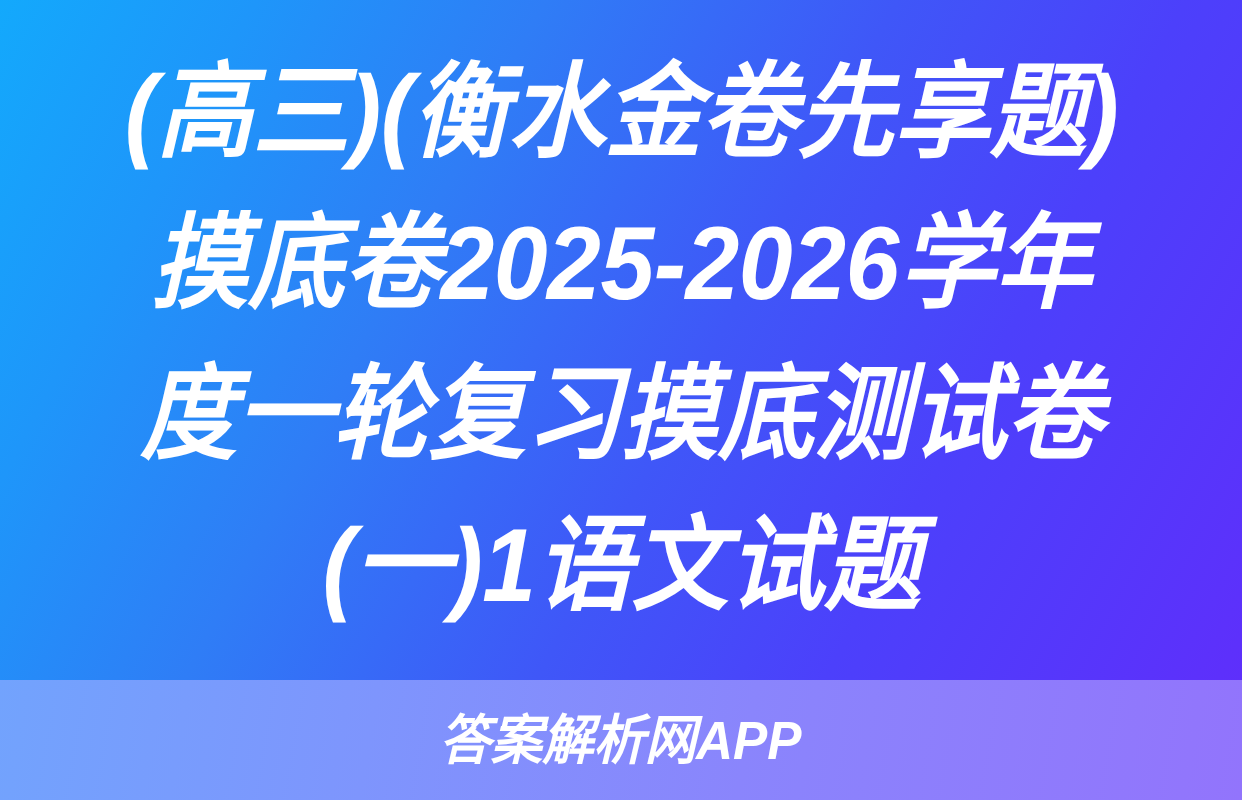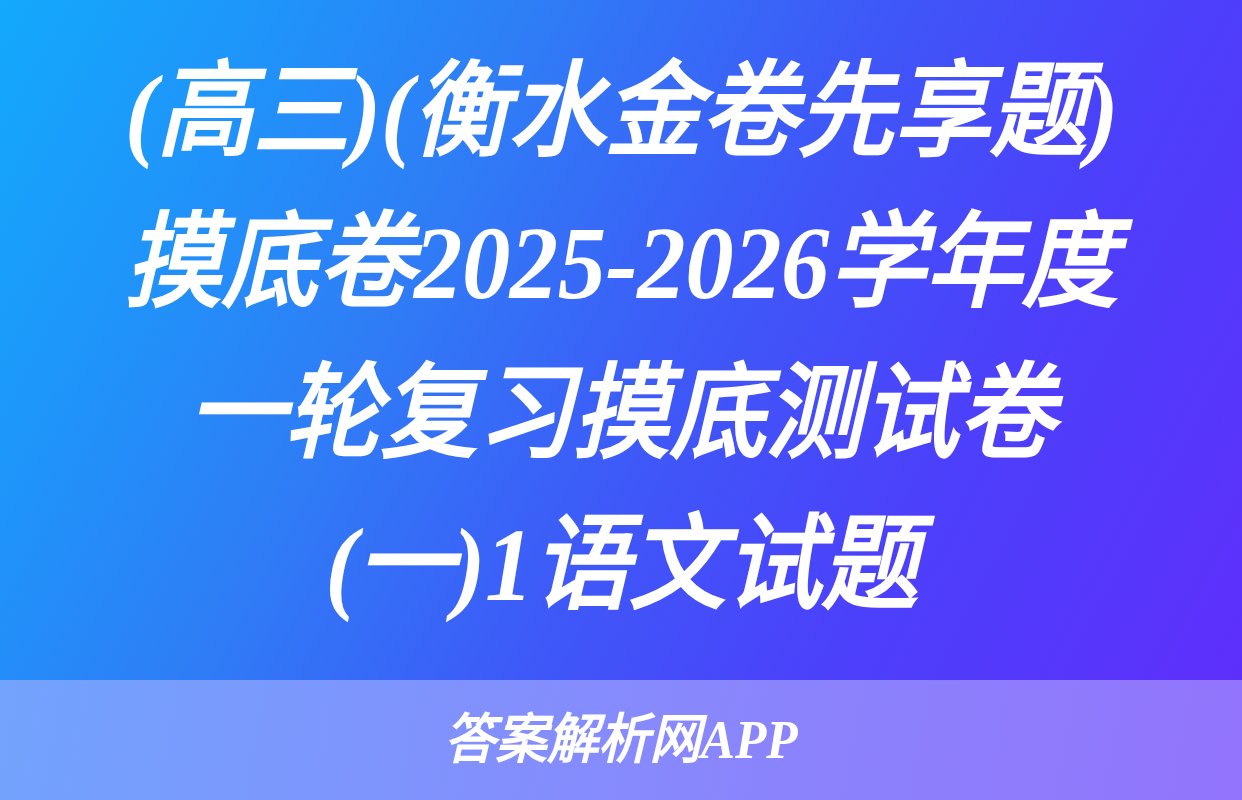--- a/index.html
+++ b/index.html
@@ -7,21 +7,21 @@
     margin: 0;
     padding: 0;
     background: #ffffff;
   }
 
   #poster {
     position: relative;
     width: 1242px;
     height: 800px;
     overflow: hidden;
-    font-family: Liberation Serif, serif;
+    font-family: Liberation Sans, sans-serif;
     -webkit-font-smoothing: antialiased;
   }
 
   
   .hero {
     position: absolute;
     left: 0;
     top: 0;
     width: 1242px;
     height: 680px;

